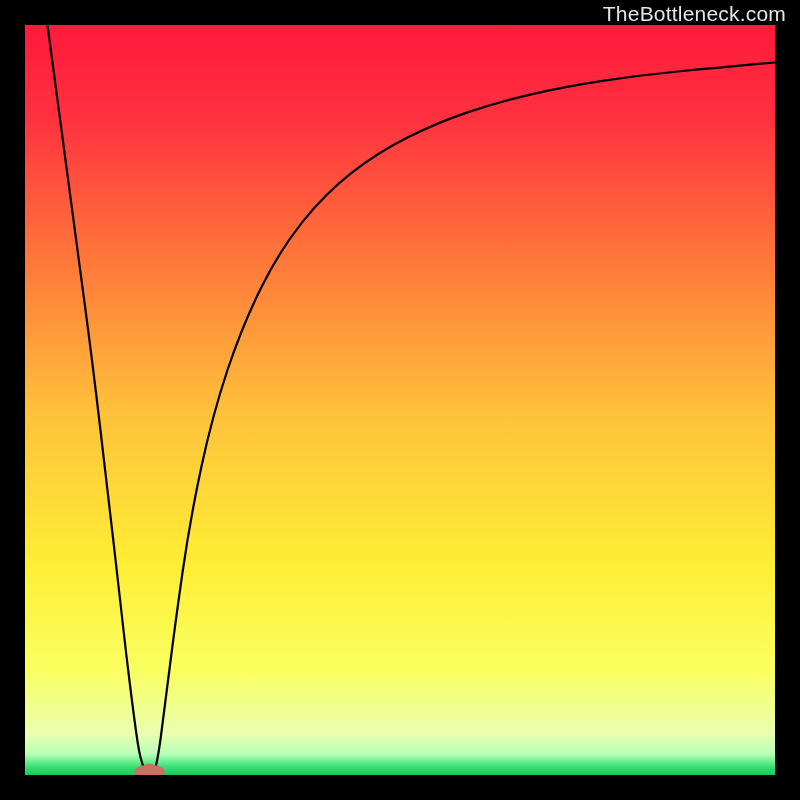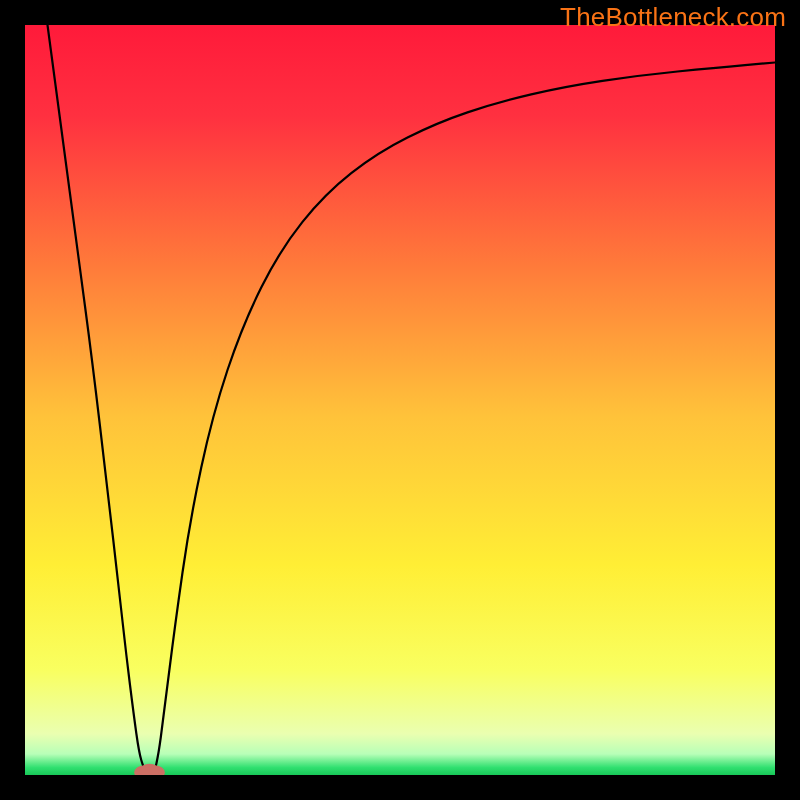--- a/index.html
+++ b/index.html
@@ -14,22 +14,22 @@
   .outer {
     position: relative;
     width: 800px;
     height: 800px;
     background: #000;
   }
   .watermark {
     position: absolute;
     top: 2px;
     right: 14px;
-    color: #f97316;
-    font-size: 26px;
+    color: #e5e5e5;
+    font-size: 21px;
     font-weight: 500;
     letter-spacing: 0.2px;
     z-index: 10;
     margin-left: 15px;
   }
   .plot-frame {
     position: absolute;
     left: 25px;
     top: 25px;
     width: 750px;

